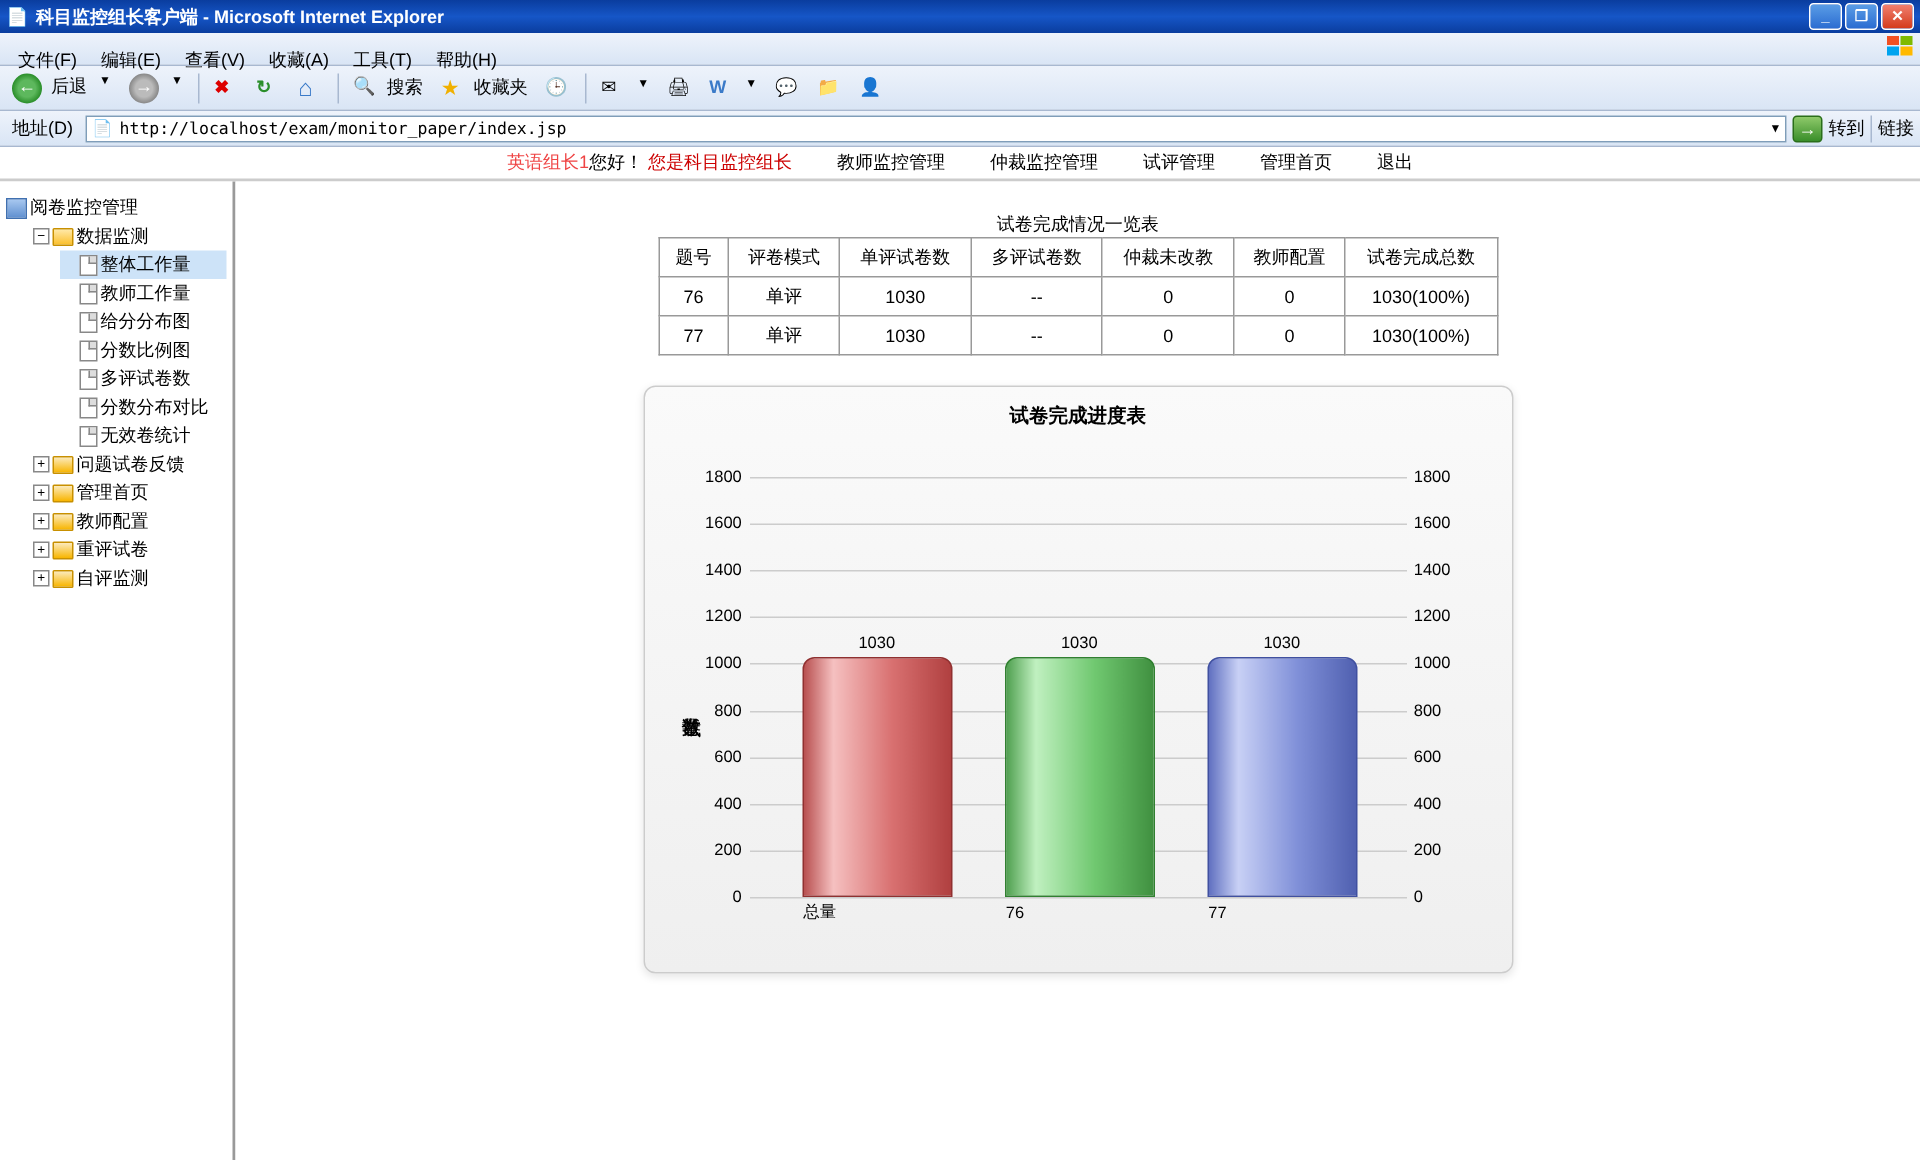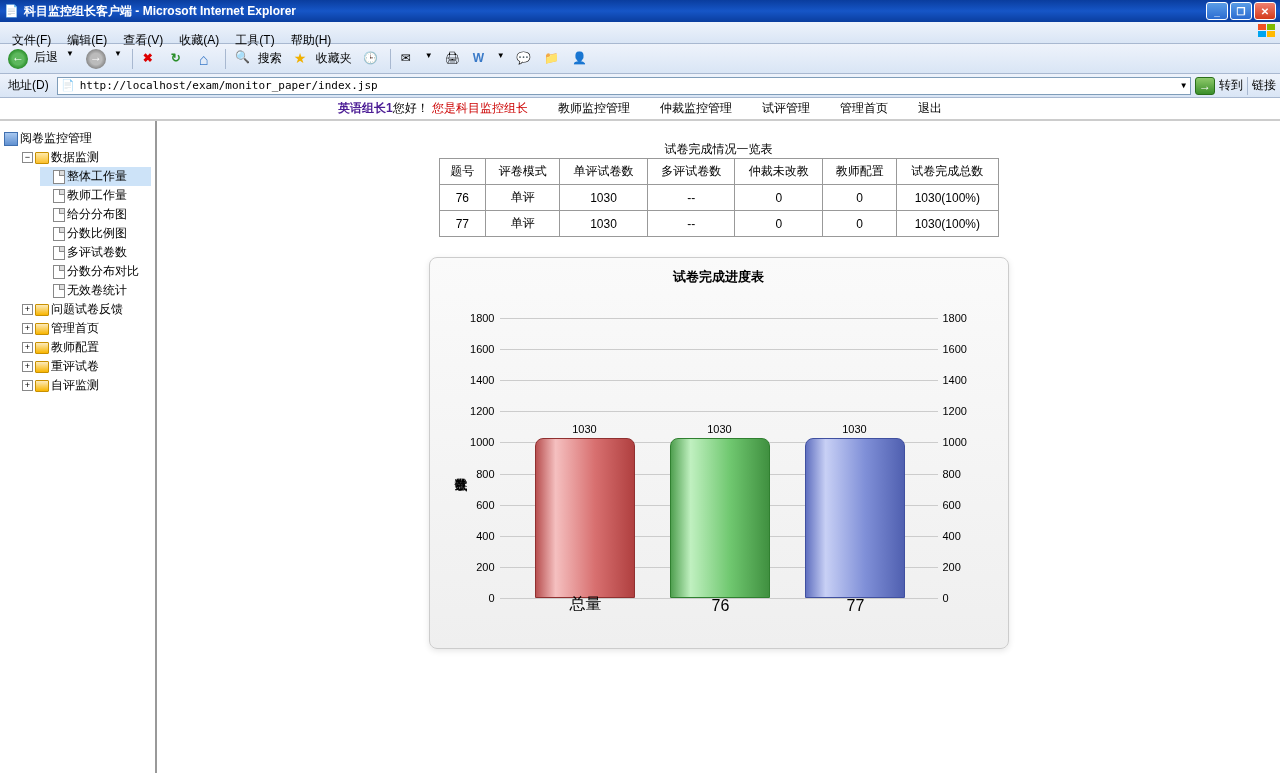--- a/index.html
+++ b/index.html
@@ -47,21 +47,21 @@
 .addressbar .url-input { flex: 1; height: 18px; border: 1px solid #7f9db9; background: #fff; display: flex; align-items: center; padding: 0 4px; font-family: monospace; font-size: 11px; }
 .addressbar .url-input .page-icon { width: 14px; height: 14px; margin-right: 4px; }
 .go-btn { width: 20px; height: 18px; background: linear-gradient(#8ec96a,#3a8e2a); border: 1px solid #2a6e1a; border-radius: 3px; display: flex; align-items: center; justify-content: center; color: #fff; cursor: pointer; }
 
 
 .content { height: 655px; display: flex; border-top: 1px solid #ccc; }
 
 
 .page-nav { height: 22px; border-bottom: 1px solid #ccc; display: flex; align-items: center; justify-content: center; gap: 30px; font-size: 12px; background: #fff; }
 .page-nav .greeting { color: #000; }
-.page-nav .greeting .uname { color: #4c1d95; font-weight: bold; }
+.page-nav .greeting .uname { color: #ef4444; }
 .page-nav .greeting .role { color: #c00; }
 .page-nav a { color: #000; text-decoration: none; cursor: pointer; }
 
 
 .sidebar { width: 157px; border-right: 2px solid #999; padding: 8px 4px; background: #fff; overflow: auto; }
 .tree-node { display: flex; align-items: center; gap: 2px; padding: 1px 0; cursor: pointer; white-space: nowrap; }
 .tree-children { padding-left: 18px; position: relative; }
 .exp-box { width: 11px; height: 11px; border: 1px solid #888; display: inline-flex; align-items: center; justify-content: center; font-size: 9px; line-height: 1; background: #fff; }
 .folder-icon { width: 14px; height: 12px; background: linear-gradient(#fceabb,#f8b500); border: 1px solid #c89000; border-radius: 1px; display: inline-block; }
 .folder-open { background: linear-gradient(#ffe9a8,#fbc02d); }
@@ -84,21 +84,21 @@
 .chart-container { width: 580px; margin: 0 auto; border: 1px solid #ccc; border-radius: 8px; padding: 10px 20px 20px; background: linear-gradient(to bottom, #fafafa, #efefef); box-shadow: 0 2px 6px rgba(0,0,0,0.1); }
 .chart-title { text-align: center; font-size: 13px; font-weight: bold; margin-bottom: 22px; }
 .chart-area { position: relative; height: 320px; }
 .plot { position: absolute; left: 50px; right: 50px; top: 10px; bottom: 30px; }
 .gridline { position: absolute; left: 0; right: 0; height: 1px; background: #ccc; }
 .ytick-left { position: absolute; left: -40px; width: 35px; text-align: right; font-size: 11px; transform: translateY(-50%); }
 .ytick-right { position: absolute; right: -40px; width: 35px; text-align: left; font-size: 11px; transform: translateY(-50%); }
 .yaxis-label { position: absolute; left: 2px; top: 50%; transform: translateY(-50%); font-size: 13px; writing-mode: vertical-rl; }
 .bar { position: absolute; bottom: 0; width: 100px; border-radius: 8px 8px 0 0; }
 .bar-label { position: absolute; top: -16px; width: 100%; text-align: center; font-size: 11px; }
-.xtick { position: absolute; bottom: -18px; width: 100px; text-align: center; font-size: 16px; }
+.xtick { position: absolute; bottom: -18px; width: 100px; font-size: 11px; }
 .cyl-red { background: linear-gradient(to right, #b85050 0%, #f5c0c0 20%, #d87070 60%, #b04040 100%); border: 1px solid #903030; }
 .cyl-green { background: linear-gradient(to right, #50a050 0%, #c0f0c0 20%, #70c870 60%, #409040 100%); border: 1px solid #308030; }
 .cyl-blue { background: linear-gradient(to right, #6070c0 0%, #c8d0f5 20%, #8090d8 60%, #5060b0 100%); border: 1px solid #4050a0; }
 </style>
 </head>
 <body>
 
 <div class="titlebar">
   <span class="app-icon">📄</span>
   <span class="title-text">科目监控组长客户端 - Microsoft Internet Explorer</span>

